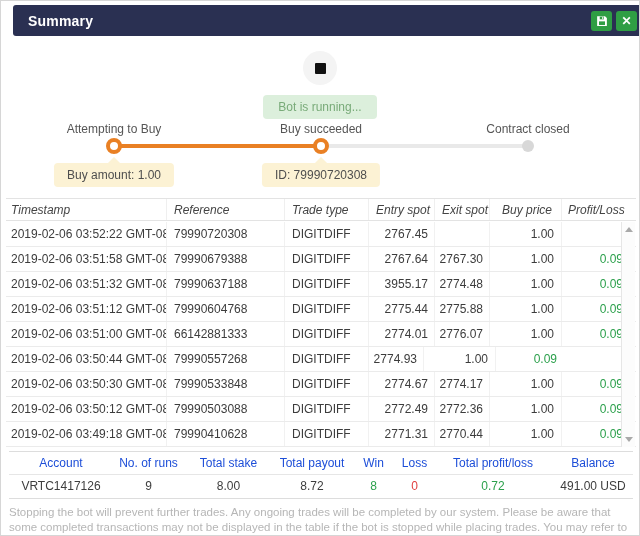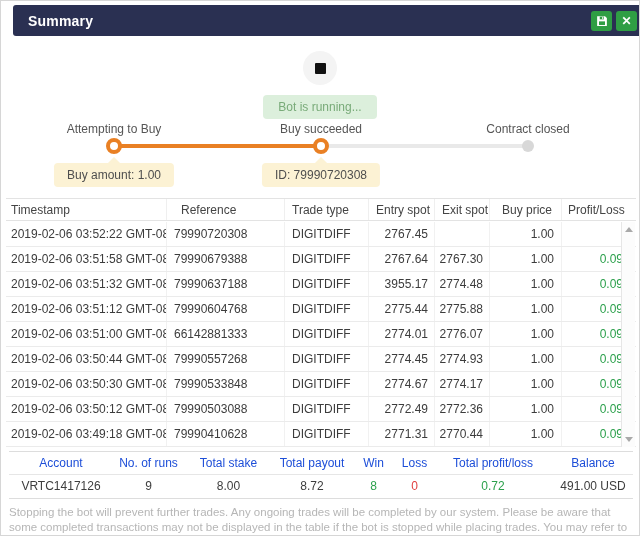--- a/index.html
+++ b/index.html
@@ -50,25 +50,25 @@
     padding:5px 13px;border-radius:4px;white-space:nowrap;
   }
   .tooltip-caret{
     position:absolute;top:38px;transform:translateX(-50%);
     width:0;height:0;border-left:7px solid transparent;border-right:7px solid transparent;
     border-bottom:7px solid var(--tooltip-bg,#fcf2d4);
   }
   
   .trade-table{position:absolute;top:197px;left:5px;width:630px;}
   .thead{display:flex;height:23px;line-height:22px;border-top:1px solid #e3e3e3;border-bottom:1px solid #e3e3e3;
-    font-size:12px;color:#444;box-sizing:border-box;}
+    font-size:12px;color:#444;box-sizing:border-box;font-style:italic;}
   .thead > div{box-sizing:border-box;border-left:1px solid #efefef;}
   .thead > div:first-child{border-left:none;}
   .h-ts{width:160px;padding-left:5px;}
-  .h-ref{width:118px;padding-left:14px;}
+  .h-ref{width:118px;padding-left:7px;}
   .h-type{width:84px;padding-left:7px;}
   .h-entry{width:66px;padding-left:7px;}
   .h-exit{width:55px;padding-left:7px;}
   .h-buy{width:72px;padding-left:12px;}
   .h-pl{flex:1;padding-left:6px;}
   .tbody{position:relative;height:227px;padding-top:1px;box-sizing:border-box;overflow:hidden;}
   .trow{display:flex;height:25px;line-height:24px;border-bottom:1px solid #ebebeb;font-size:12px;color:#3c3c3c;box-sizing:border-box;}
   .trow > div{box-sizing:border-box;border-left:1px solid #f1f1f1;overflow:hidden;white-space:nowrap;}
   .trow > div:first-child{border-left:none;}
   .c-ts{width:160px;padding-left:5px;}
@@ -209,21 +209,20 @@
           <div class="c-type">DIGITDIFF</div>
           <div class="c-entry">2774.01</div>
           <div class="c-exit">2776.07</div>
           <div class="c-buy">1.00</div>
           <div class="c-pl">0.09</div>
         </div>
         <div class="trow">
           <div class="c-ts">2019-02-06 03:50:44 GMT-0800</div>
           <div class="c-ref">79990557268</div>
           <div class="c-type">DIGITDIFF</div>
-          <div class="c-entry">2774.45</div>
           <div class="c-exit">2774.93</div>
           <div class="c-buy">1.00</div>
           <div class="c-pl">0.09</div>
         </div>
         <div class="trow">
           <div class="c-ts">2019-02-06 03:50:30 GMT-0800</div>
           <div class="c-ref">79990533848</div>
           <div class="c-type">DIGITDIFF</div>
           <div class="c-entry">2774.67</div>
           <div class="c-exit">2774.17</div>

